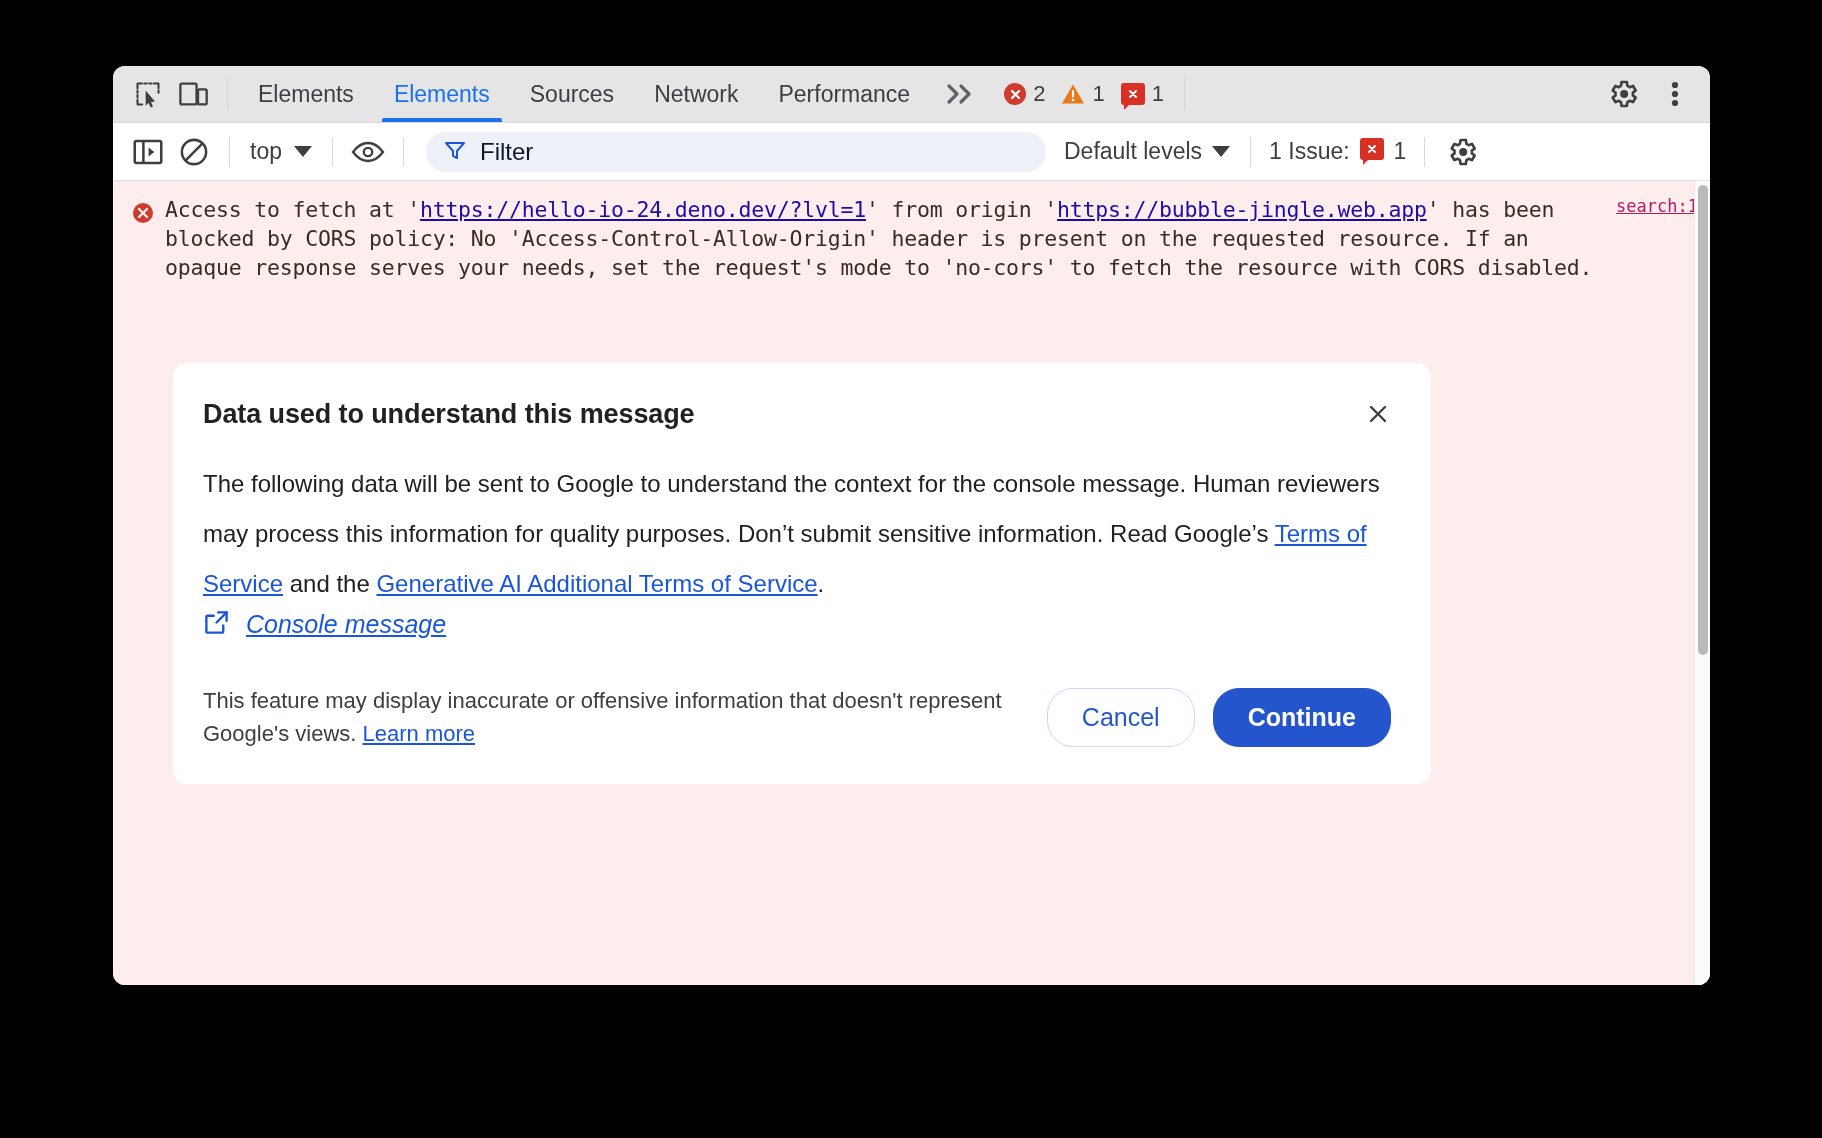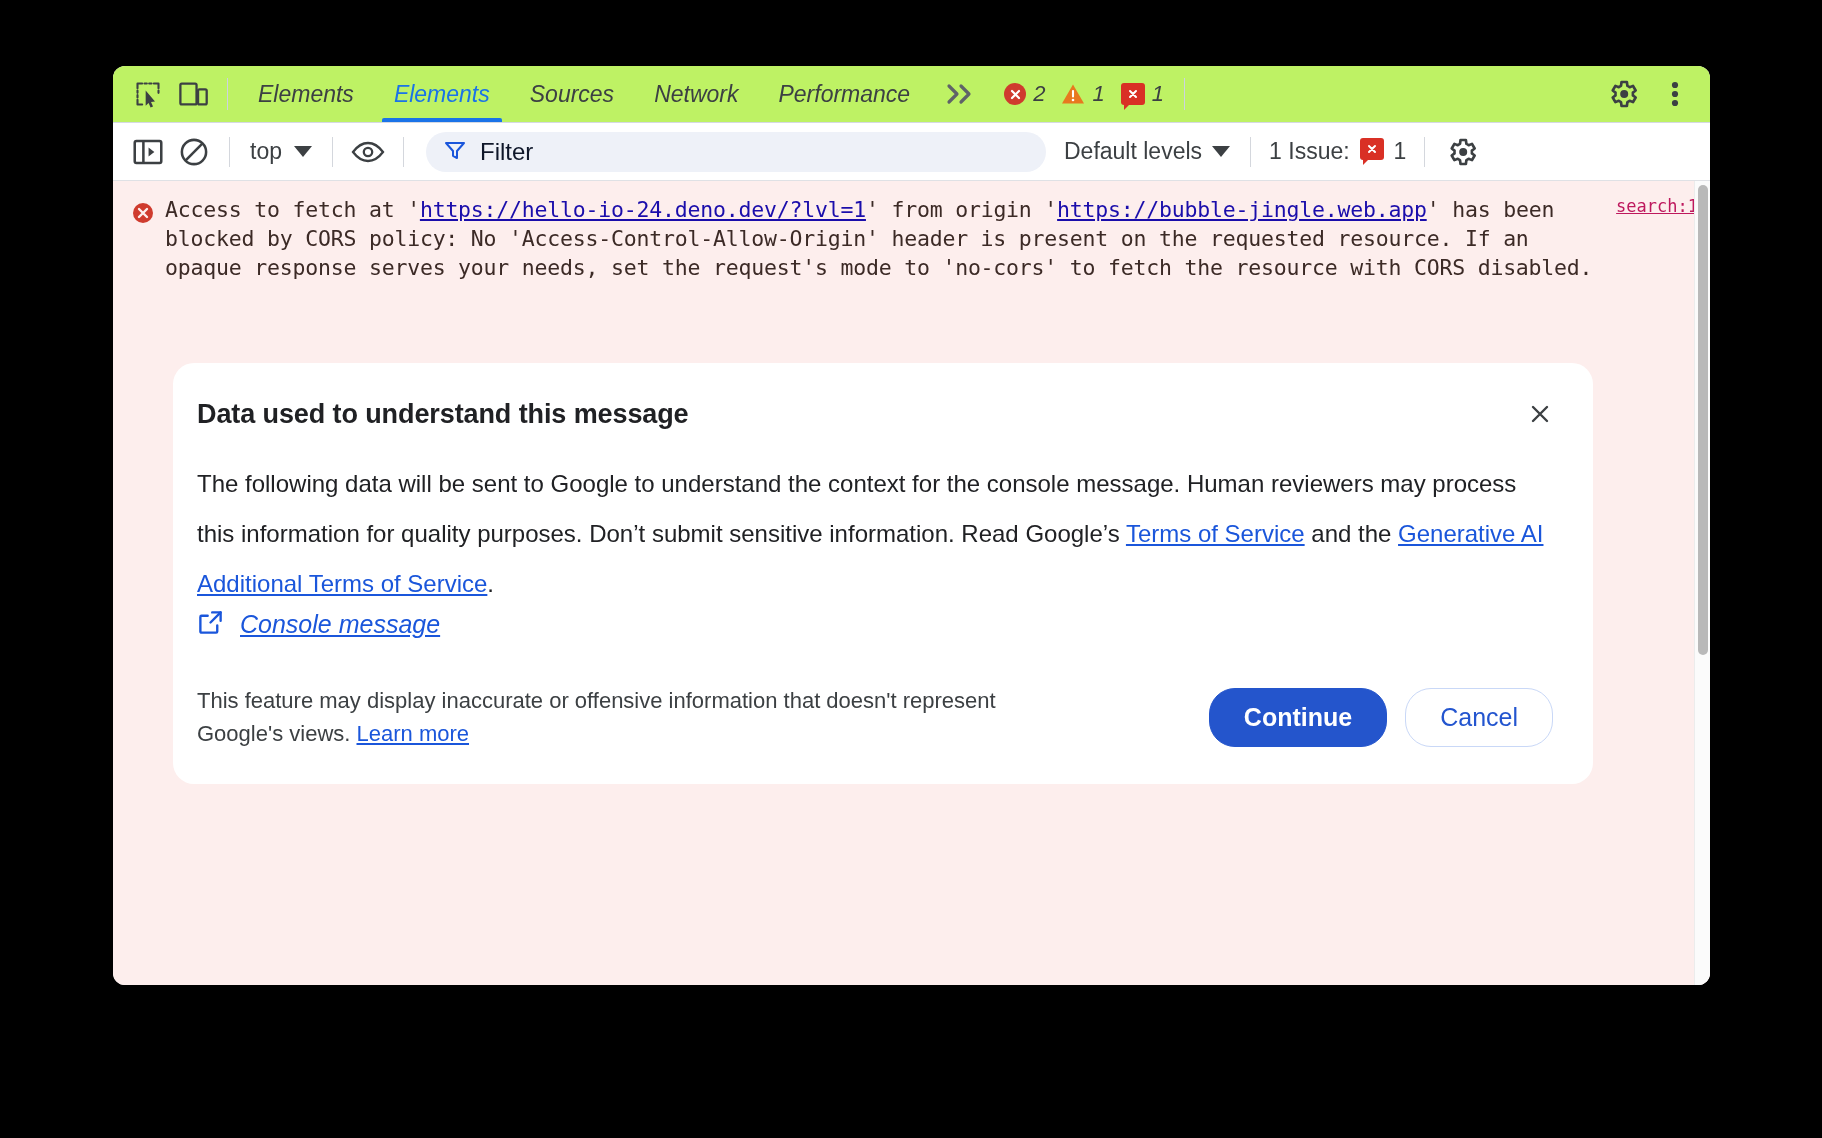--- a/index.html
+++ b/index.html
@@ -67,27 +67,26 @@
     font-size: 21px;
     font-weight: bold;
     color: #47494b;
     letter-spacing: -0.1px;
   }
 
   
   .tabbar {
     height: 57px;
     flex: 0 0 57px;
-    background: #bef264;
+    background: #e5e5e5;
     border-bottom: 1px solid #d5d9e3;
     display: flex;
     align-items: stretch;
     padding: 0 10px 0 12px;
     box-sizing: border-box;
-    font-style: italic;
   }
   .tb-icon-btn {
     width: 46px;
     display: flex;
     align-items: center;
     justify-content: center;
   }
   .tb-sep {
     width: 1px;
     background: #cdd3e0;
@@ -286,25 +285,25 @@
     margin-left: 18px;
     margin-top: 1px;
     white-space: nowrap;
   }
 
   
   .card {
     position: absolute;
     left: 60px;
     top: 182px;
-    width: 1420px;
+    width: 1258px;
     background: #ffffff;
-    border-radius: 21px;
+    border-radius: 14px;
     box-sizing: border-box;
-    padding: 36px 40px 34px 24px;
+    padding: 36px 40px 34px 30px;
   }
   .card-head {
     display: flex;
     align-items: flex-start;
     justify-content: space-between;
   }
   .card-title {
     font-size: 27px;
     font-weight: bold;
     color: #202124;
@@ -594,22 +593,22 @@
             </svg>
           </span>
           <a class="console-link" href="#">Console message</a>
         </div>
 
         <div class="card-foot">
           <div class="disclaimer">
             <span>This feature may display inaccurate or offensive information that doesn't represent Google's views. </span><a href="#">Learn more</a>
           </div>
           <div class="btn-row">
+            <button class="btn btn-cancel">Cancel</button>
             <button class="btn btn-continue">Continue</button>
-            <button class="btn btn-cancel">Cancel</button>
           </div>
         </div>
       </div>
 
       <div class="scrollbar">
         <div class="scroll-thumb"></div>
       </div>
     </div>
 
   </div>

